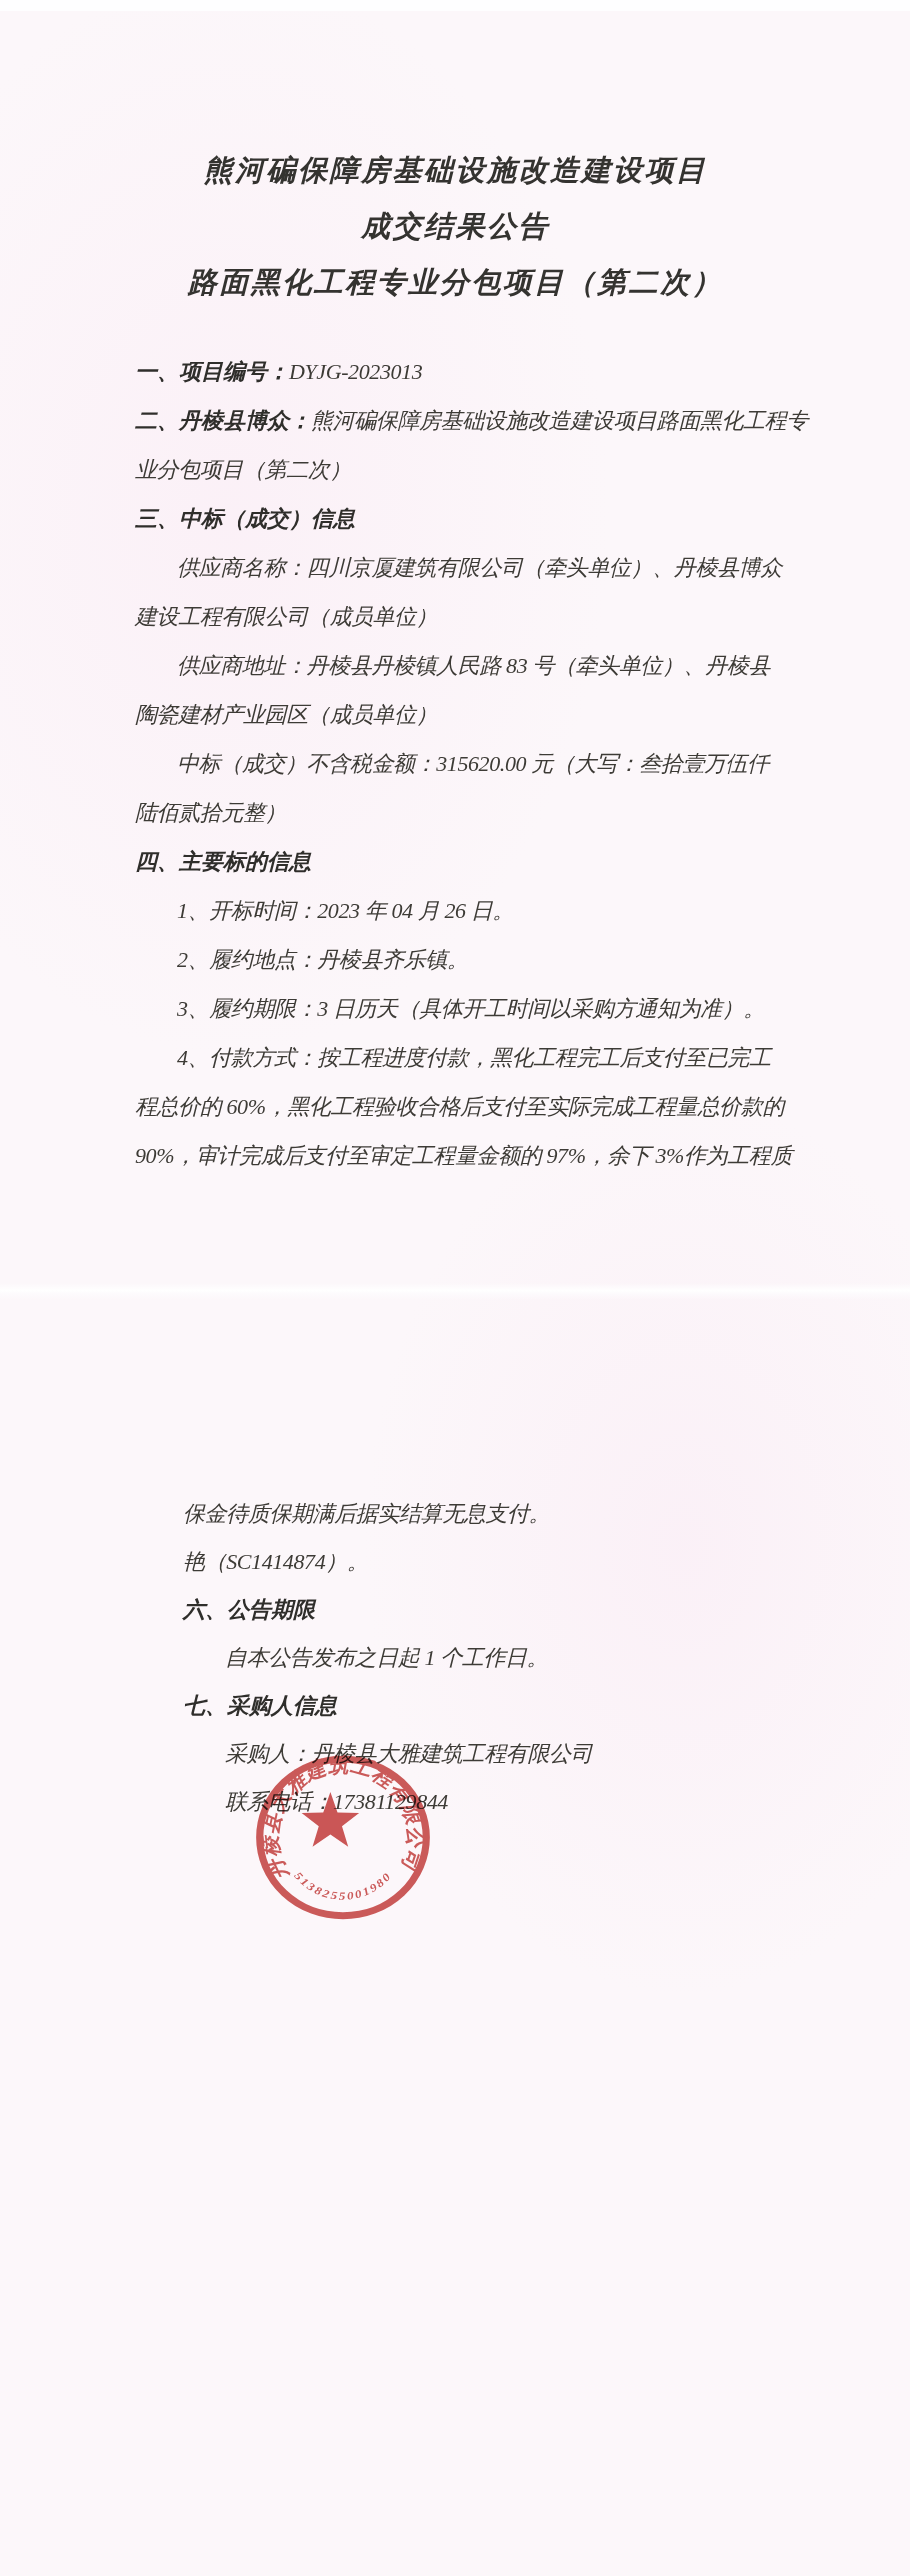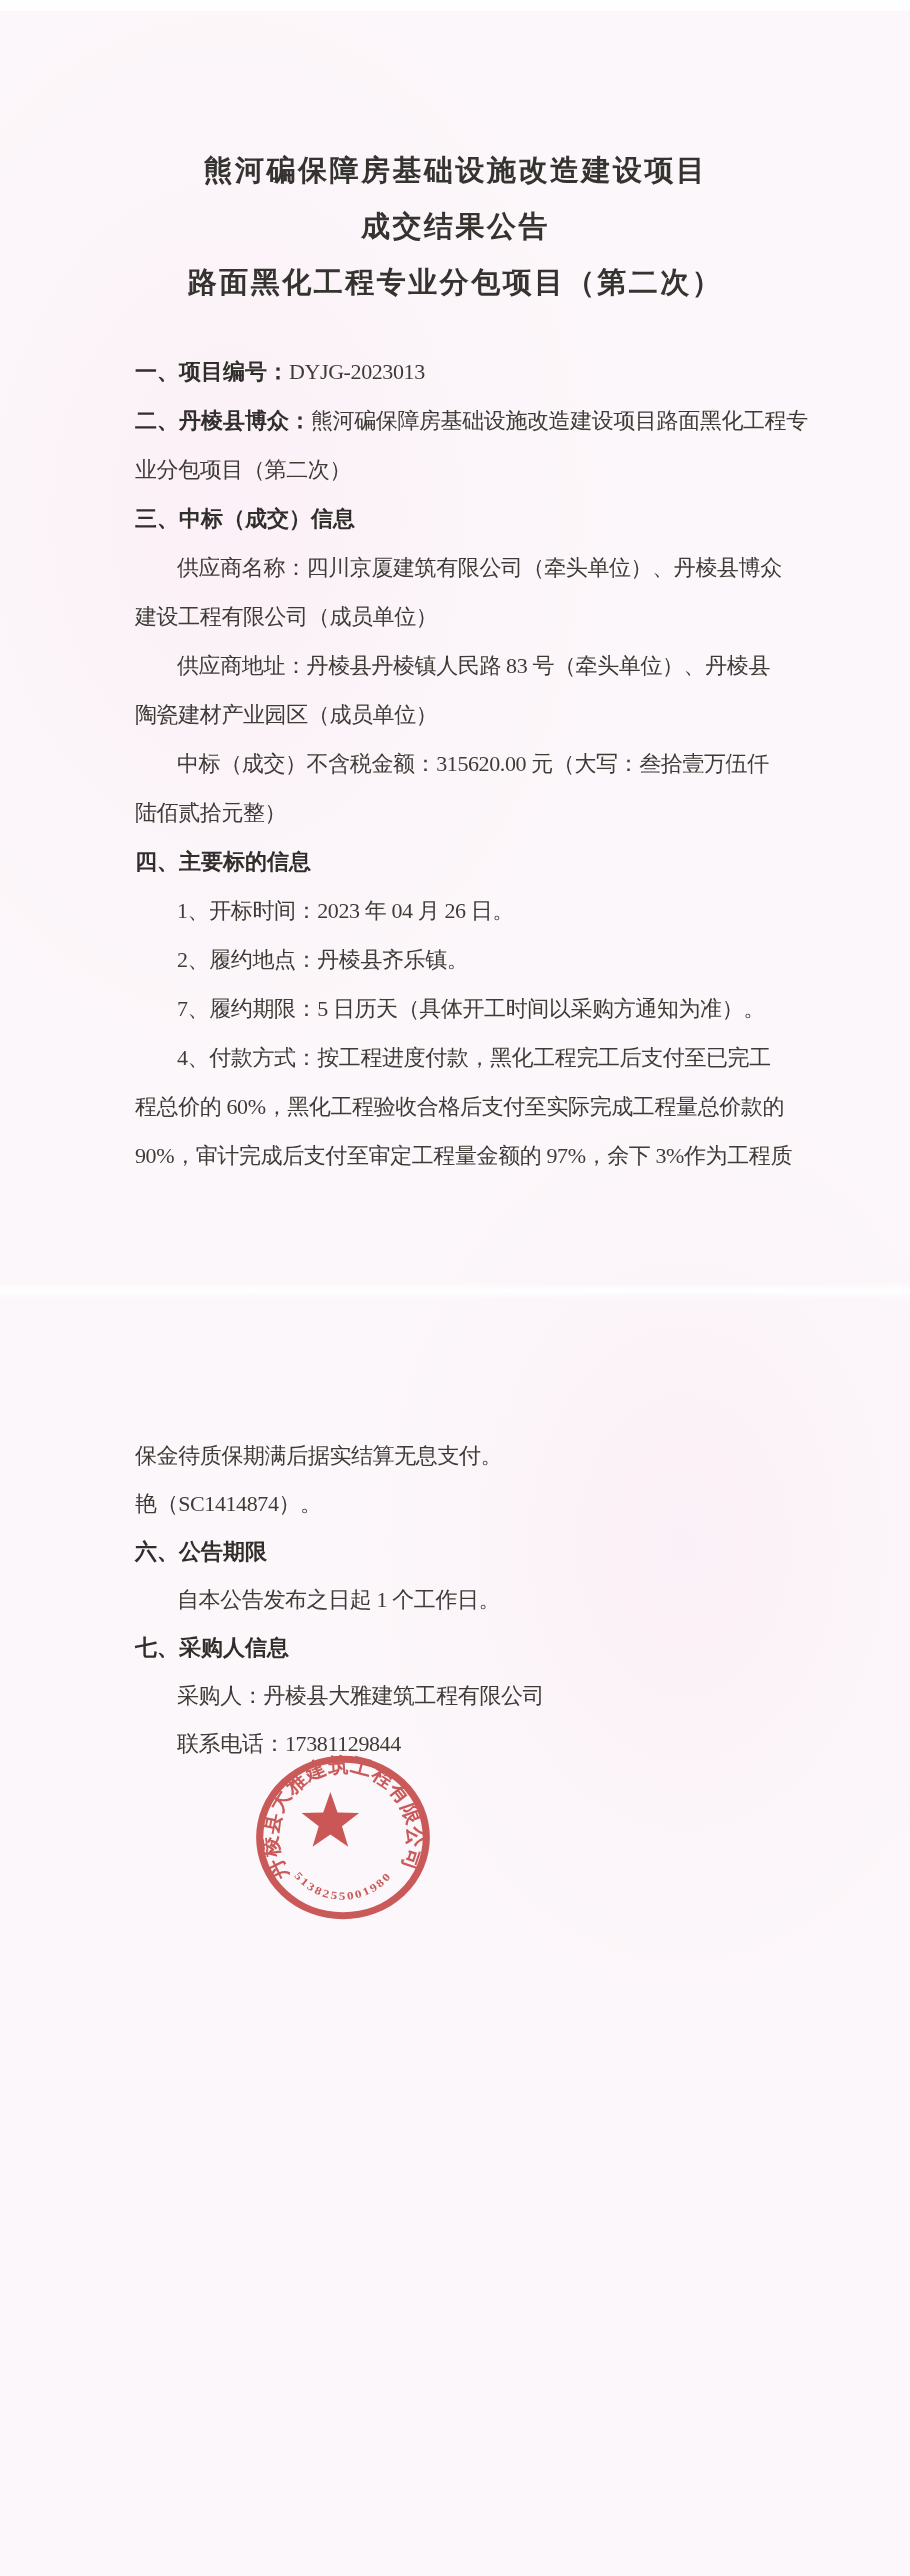--- a/index.html
+++ b/index.html
@@ -7,20 +7,21 @@
     position:relative;
     width:911px;
     height:2576px;
     background:
       radial-gradient(60% 30% at 25% 20%, rgba(250,234,244,.5) 0%, rgba(250,234,244,0) 70%),
       radial-gradient(50% 25% at 75% 60%, rgba(249,232,243,.45) 0%, rgba(249,232,243,0) 70%),
       #fcf7fa;
     font-family:"Liberation Serif", serif;
     color:#3d3b36;
     overflow:hidden;
+    font-style:italic;
   }
   .top-strip{
     position:absolute; left:0; top:0; width:911px; height:11px;
     background:#fefeff;
   }
   .page-seam{
     position:absolute; left:0; top:1283px; width:911px; height:17px;
     background:linear-gradient(180deg, rgba(255,255,255,0) 0%, #ffffff 45%, #fdfbfd 60%, rgba(255,255,255,0) 100%);
   }
   .title-block{
@@ -28,21 +29,21 @@
     text-align:center;
     font-size:29px; line-height:56px; font-weight:bold;
     letter-spacing:2.5px; color:#343330;
   }
   .body-block{
     position:absolute; left:135px; width:651px;
     font-size:22px; letter-spacing:-0.4px; color:#3d3b36;
   }
   .body-p1{ top:347px; }
   .body-p1 .ln{ height:49px; line-height:49px; }
-  .body-p2{ top:1432px; }
+  .body-p2{ top:1490px;margin-left:48px; }
   .body-p2 .ln{ height:48px; line-height:48px; }
   .ln{ white-space:nowrap; }
   .ln.ind{ padding-left:42px; }
   .lbl{
     font-family:"Liberation Sans", sans-serif;
     font-weight:bold; color:#2f2e2b;
     letter-spacing:0;
   }
   .seal{
     position:absolute; left:250px; top:1750px; width:186px; height:175px;
@@ -70,21 +71,21 @@
       <div class="ln"><span class="lbl">三、中标（成交）信息</span></div>
       <div class="ln ind"><span>供应商名称：四川京厦建筑有限公司（牵头单位）、丹棱县博众</span></div>
       <div class="ln"><span>建设工程有限公司（成员单位）</span></div>
       <div class="ln ind"><span>供应商地址：丹棱县丹棱镇人民路 83 号（牵头单位）、丹棱县</span></div>
       <div class="ln"><span>陶瓷建材产业园区（成员单位）</span></div>
       <div class="ln ind"><span>中标（成交）不含税金额：315620.00 元（大写：叁拾壹万伍仟</span></div>
       <div class="ln"><span>陆佰贰拾元整）</span></div>
       <div class="ln"><span class="lbl">四、主要标的信息</span></div>
       <div class="ln ind"><span>1、开标时间：2023 年 04 月 26 日。</span></div>
       <div class="ln ind"><span>2、履约地点：丹棱县齐乐镇。</span></div>
-      <div class="ln ind"><span>7、履约期限：5 日历天（具体开工时间以采购方通知为准）。</span></div>
+      <div class="ln ind"><span>3、履约期限：3 日历天（具体开工时间以采购方通知为准）。</span></div>
       <div class="ln ind"><span>4、付款方式：按工程进度付款，黑化工程完工后支付至已完工</span></div>
       <div class="ln"><span>程总价的 60%，黑化工程验收合格后支付至实际完成工程量总价款的</span></div>
       <div class="ln"><span>90%，审计完成后支付至审定工程量金额的 97%，余下 3%作为工程质</span></div>
     </div>
   </div>
 
   <div class="page-seam"></div>
 
   <div>
     <div class="body-block body-p2">

